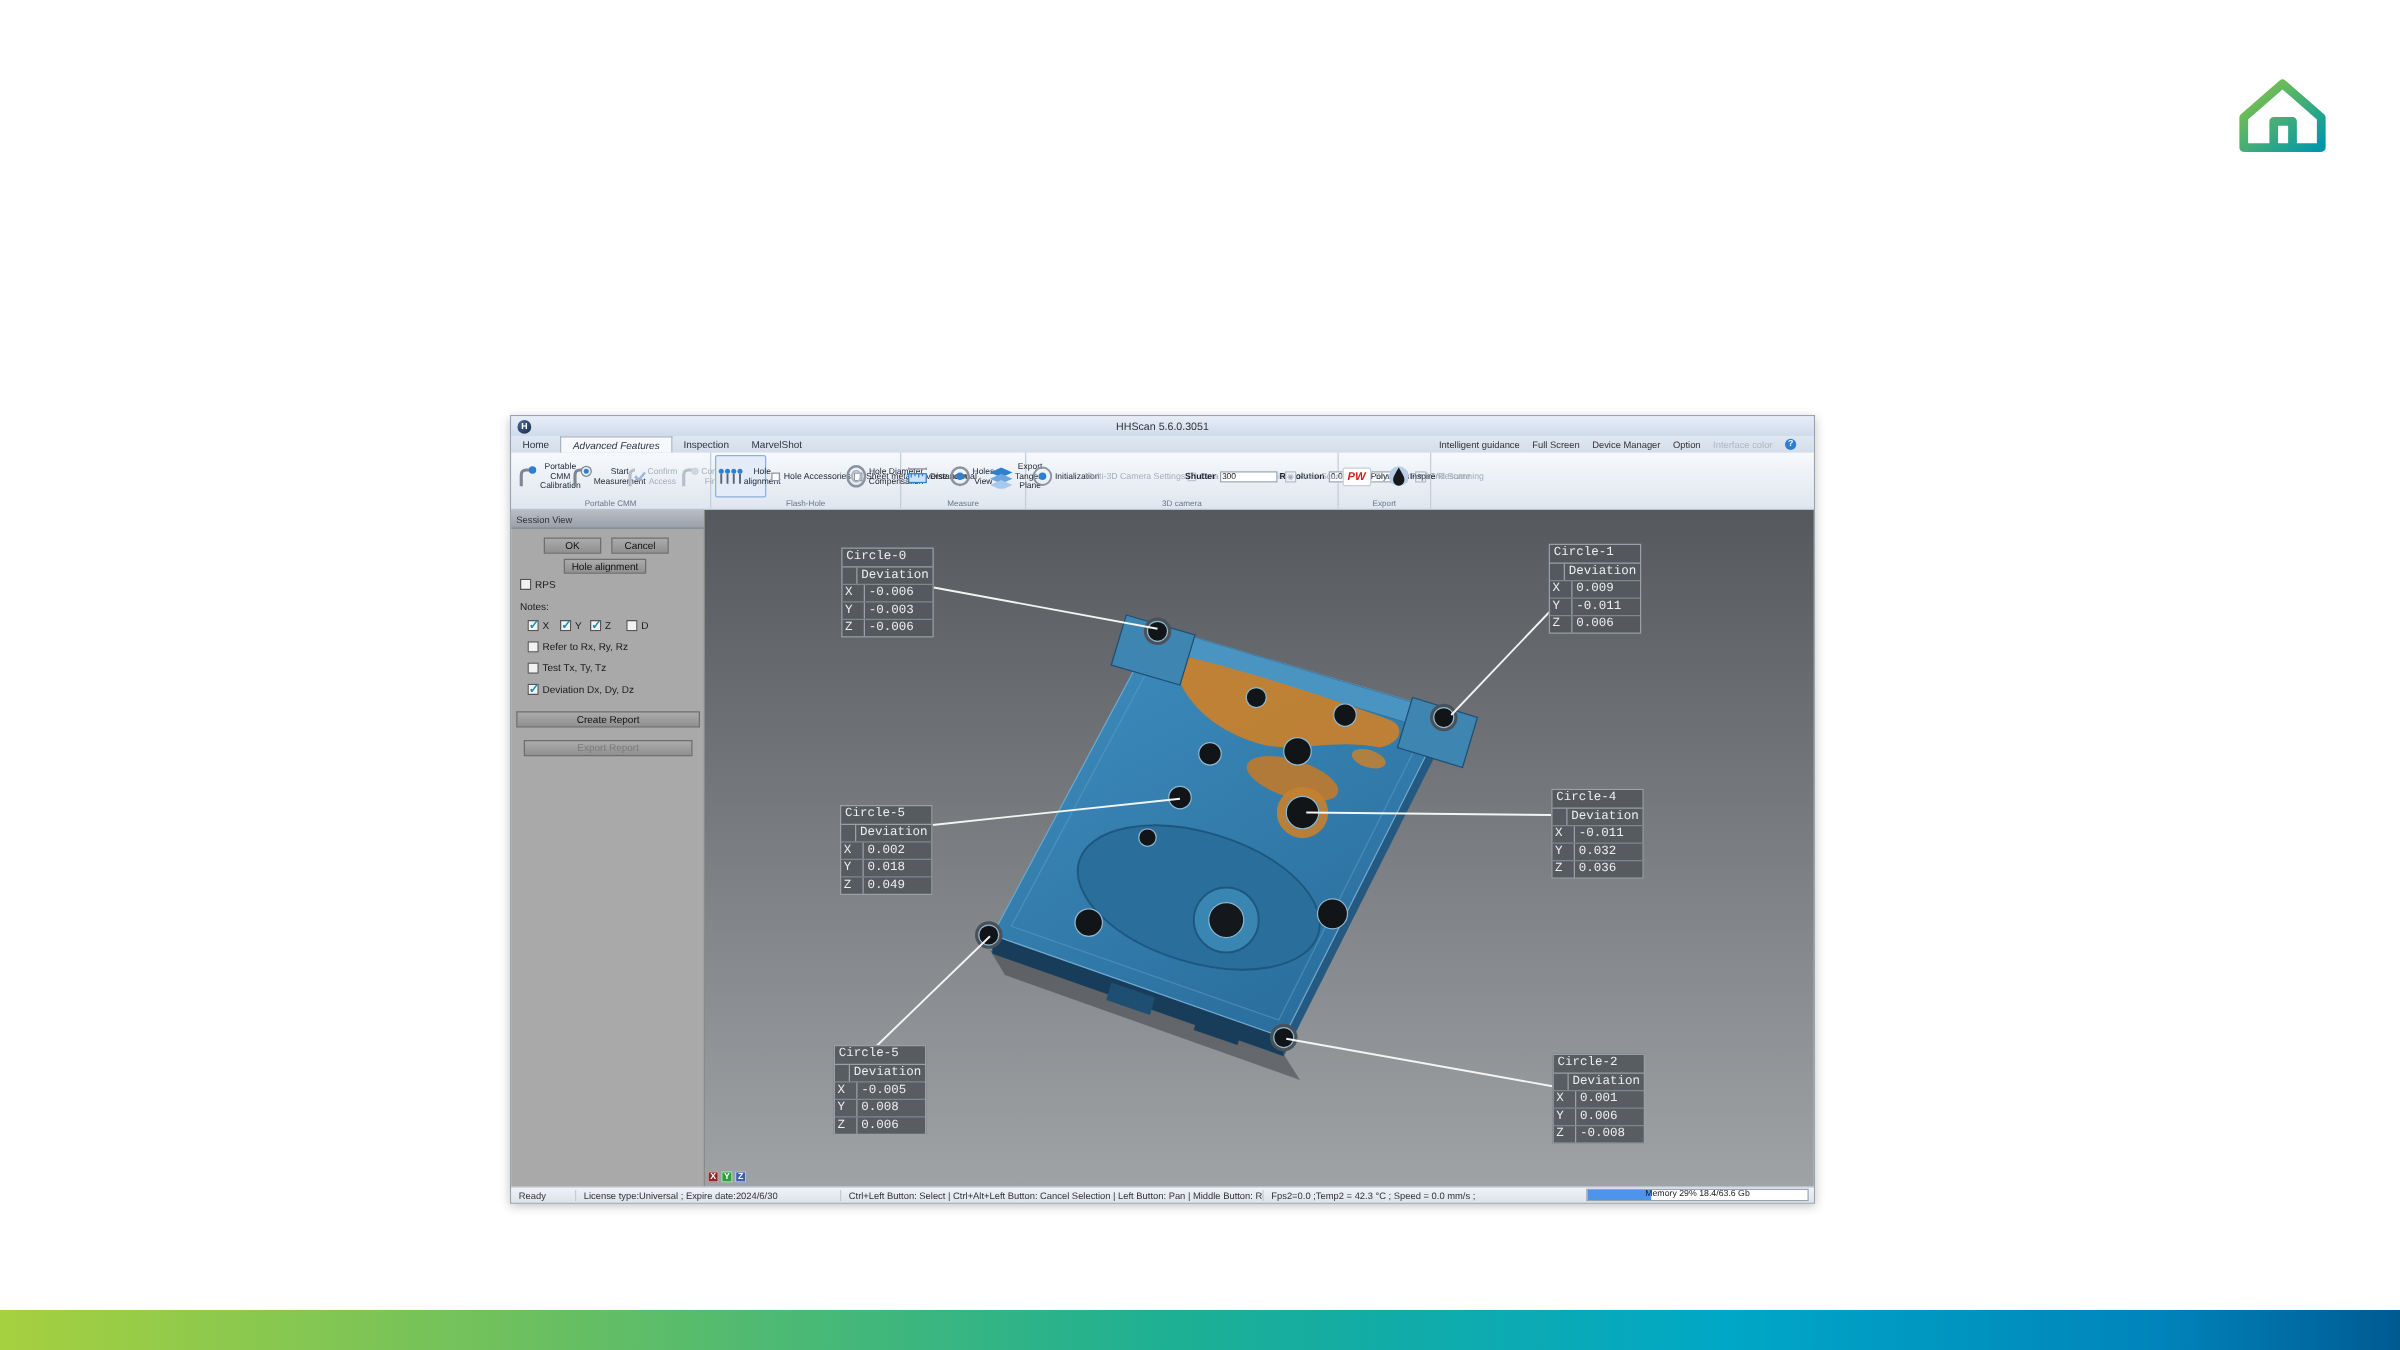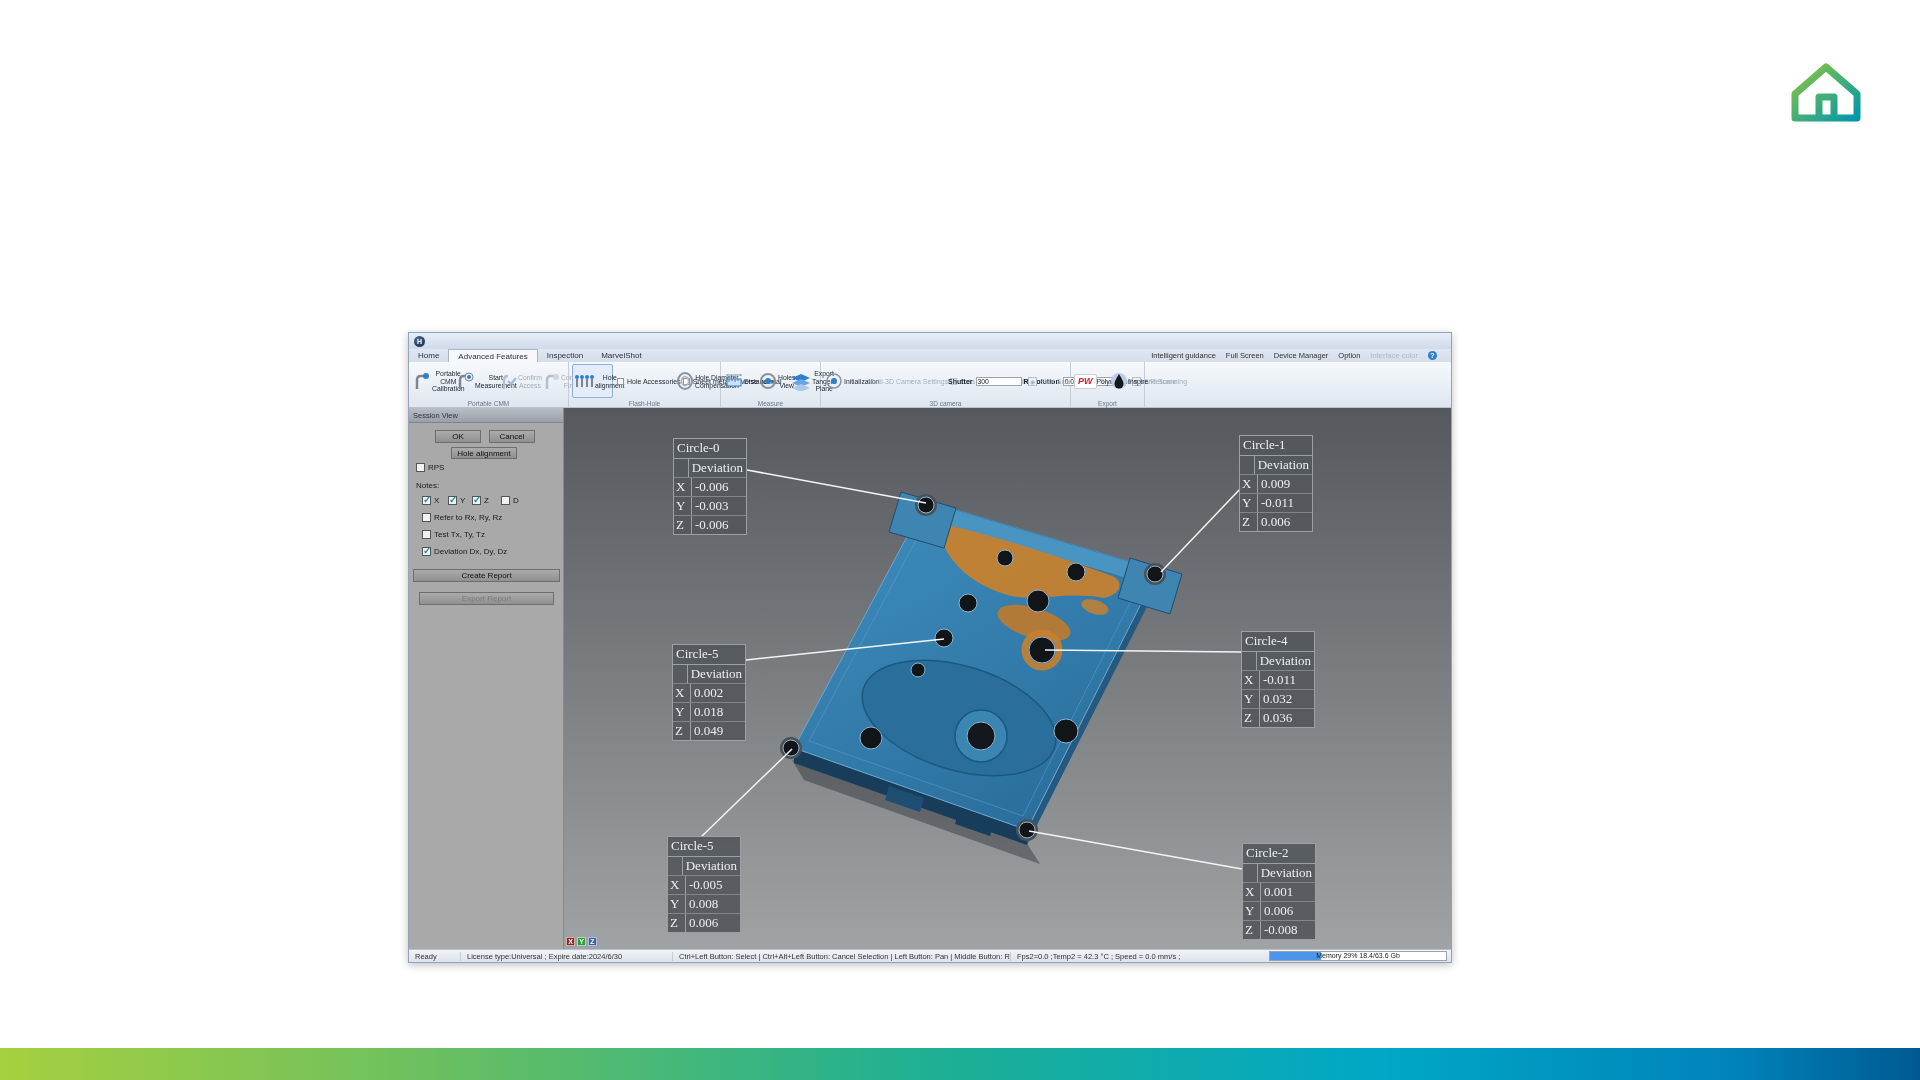--- a/index.html
+++ b/index.html
@@ -24,21 +24,21 @@
     display:flex;flex-direction:column;}
   .titlebar{height:16px;background:linear-gradient(#e7eef8,#cfdaea);display:flex;align-items:center;
     position:relative;flex:0 0 auto;}
   .app-ico{width:11px;height:11px;border-radius:50%;background:radial-gradient(circle at 35% 30%,#4a6a96,#15263f);
     color:#fff;font-size:7px;font-weight:bold;display:flex;align-items:center;justify-content:center;margin-left:5px;}
   .title-text{position:absolute;left:0;right:0;text-align:center;font-size:8.5px;color:#333;}
 
   .tabrow{height:13px;background:linear-gradient(#dfe7f2,#d4dde9);display:flex;align-items:stretch;
     font-size:8px;color:#2b3340;flex:0 0 auto;position:relative;}
   .tab{padding:1px 9px;display:flex;align-items:center;cursor:default;}
-  .tab.active{background:#f6f8fb;border:1px solid #a9b6c6;border-bottom:none;}
+  .tab.active{background:#f6f8fb;border:1px solid #a9b6c6;border-bottom:none;font-style:italic;}
   .menu-right{position:absolute;right:14px;top:0;height:13px;display:flex;align-items:center;gap:10px;font-size:7.5px;color:#333;}
   .menu-right .dim{color:#aeb9c6;}
   .help-dot{width:9px;height:9px;border-radius:50%;background:#2f7fd0;color:#fff;font-size:7px;font-weight:bold;
     display:flex;align-items:center;justify-content:center;}
 
   
   .ribbon{height:46px;background:linear-gradient(#f6f9fc,#dfe6ef);border-bottom:1px solid #b9c3d0;
     display:flex;align-items:stretch;flex:0 0 auto;}
   .rgroup{position:relative;border-right:1px solid #c5cdd8;padding:2px 3px 9px 3px;display:flex;gap:2px;}
   .rglabel{position:absolute;bottom:0px;left:0;right:0;text-align:center;font-size:6.5px;color:#6a7686;}
@@ -70,21 +70,21 @@
   .gbtn.dim{color:#7b7b7b;}
   .lp-check{position:absolute;display:flex;align-items:center;gap:3px;}
   .box{width:9px;height:9px;background:#f2f2f2;border:1px solid #555;position:relative;flex:0 0 auto;}
   .box.on::after{content:"\2713";position:absolute;left:0px;top:-3px;font-size:10px;font-weight:bold;color:#1f8fae;}
   .lp-label{position:absolute;font-size:8px;color:#1a1a1a;}
 
   
   .viewport{flex:1 1 auto;position:relative;background:linear-gradient(#55585c,#a0a3a6);overflow:hidden;}
   .vp-svg{position:absolute;left:0;top:0;}
   .callout{position:absolute;width:74px;background:rgba(84,88,92,.93);border:1px solid #9aa0a6;
-    color:#eceff1;font-family:Liberation Serif, serif;font-size:13px;}
+    color:#eceff1;font-family:Liberation Mono, monospace;font-size:10px;}
   .c-title{padding:1px 3px 2px 3px;border-bottom:1px solid #9aa0a6;}
   .c-row{display:flex;border-bottom:1px solid #80868c;}
   .c-row:last-child{border-bottom:none;}
   .c-l{width:18px;padding:1px 2px;border-right:1px solid #9aa0a6;}
   .c-v{flex:1;padding:1px 3px;}
   .axis-badges{position:absolute;left:2px;bottom:3px;display:flex;gap:2px;}
   .ax{width:9px;height:9px;font-size:7px;font-weight:bold;color:#fff;display:flex;align-items:center;
     justify-content:center;border:1px solid rgba(255,255,255,.6);}
   .ax.x{background:#8a2a2a;} .ax.y{background:#2f9e3f;} .ax.z{background:#3f5fae;}
 
@@ -114,20 +114,21 @@
         </linearGradient>
       </defs>
       <path d="M13 44 L44 17 L75 44 L75 68 L13 68 Z M37 68 L37 47 L52 47 L52 68" fill="none" stroke="url(#hgrad)" stroke-width="7" stroke-linejoin="round" stroke-linecap="round"></path>
     </svg>
   </div>
 
   <div class="app">
 
     <div class="titlebar">
       <div class="app-ico">H</div>
+      <div class="title-text">HHScan 5.6.0.3051</div>
     </div>
 
     <div class="tabrow">
       <div class="tab">Home</div>
       <div class="tab active">Advanced Features</div>
       <div class="tab">Inspection</div>
       <div class="tab">MarvelShot</div>
       <div class="menu-right">
         <span>Intelligent guidance</span>
         <span>Full Screen</span>

